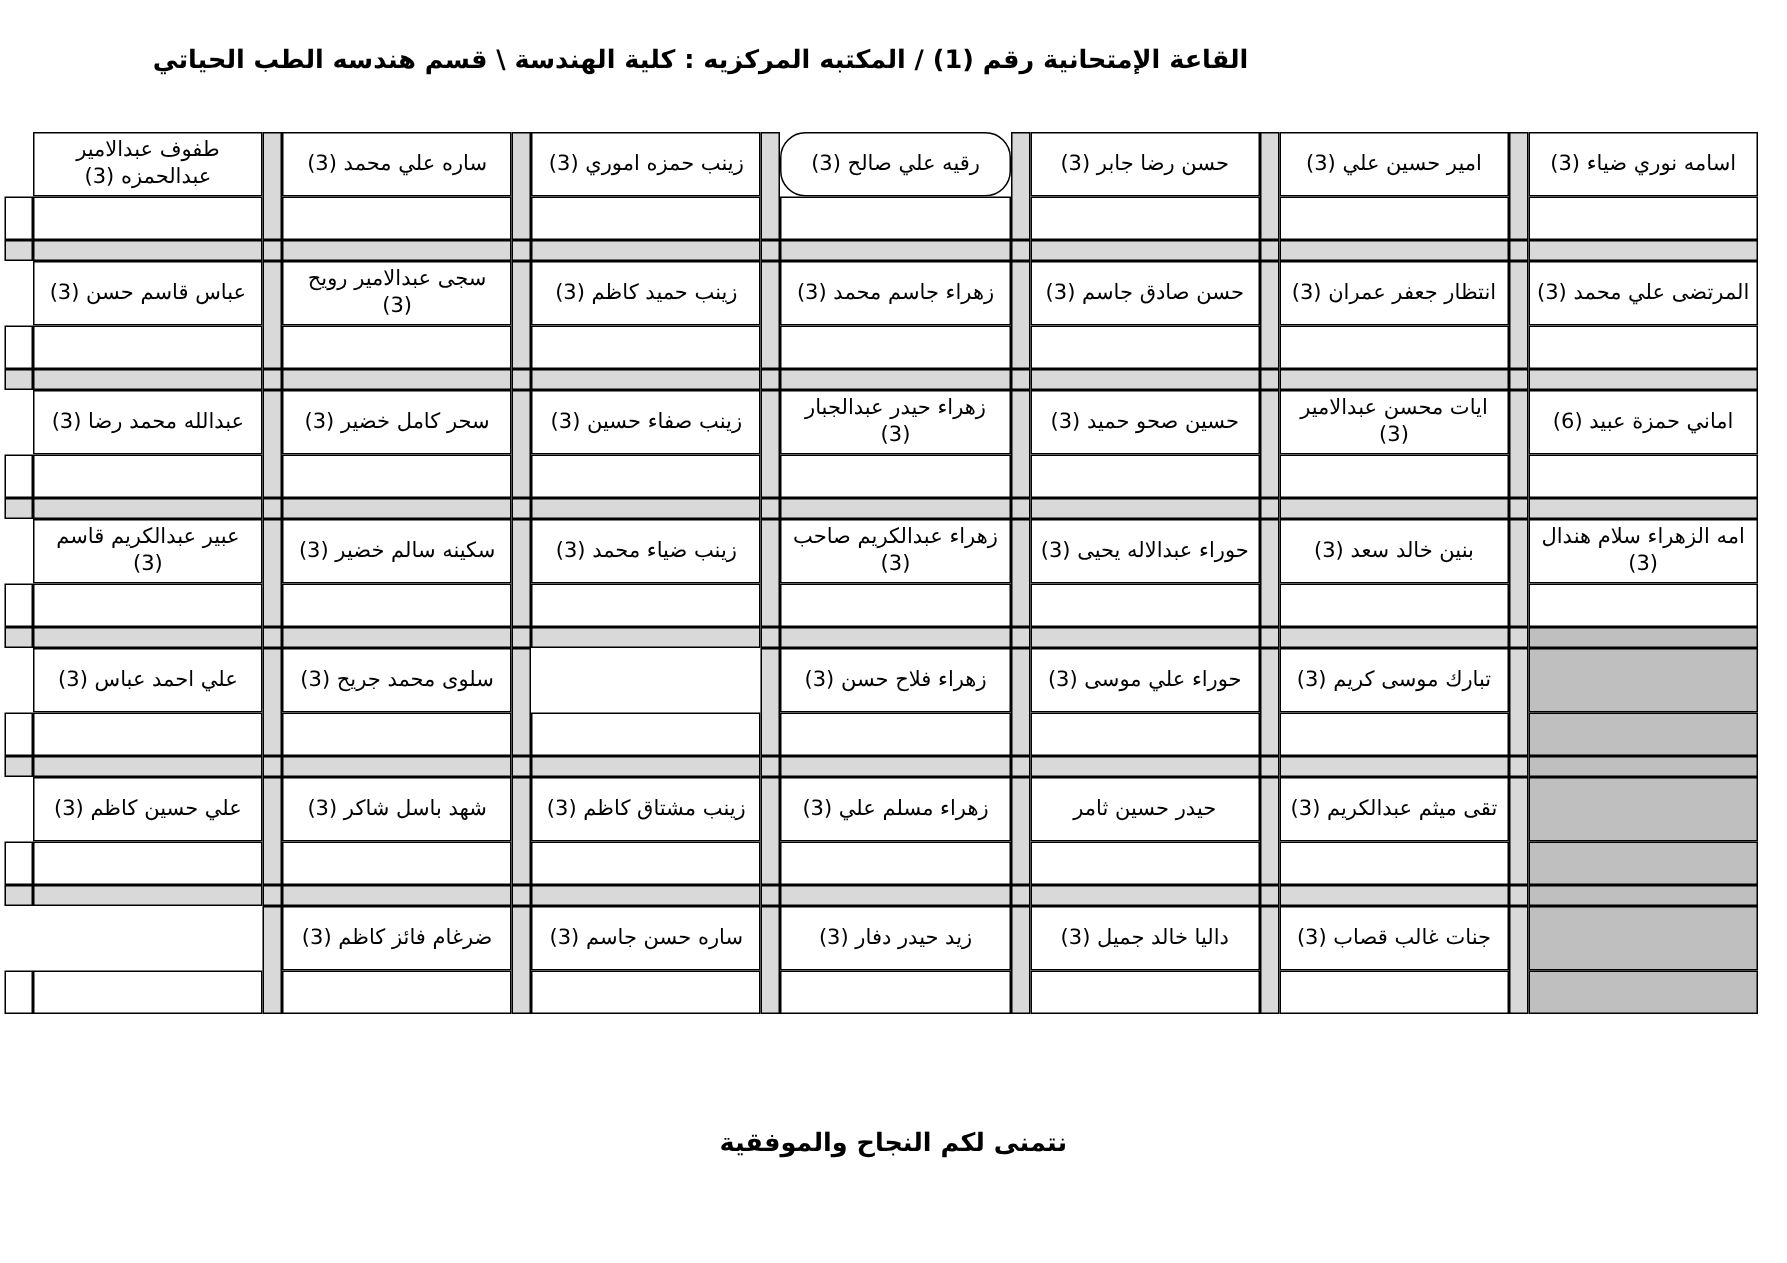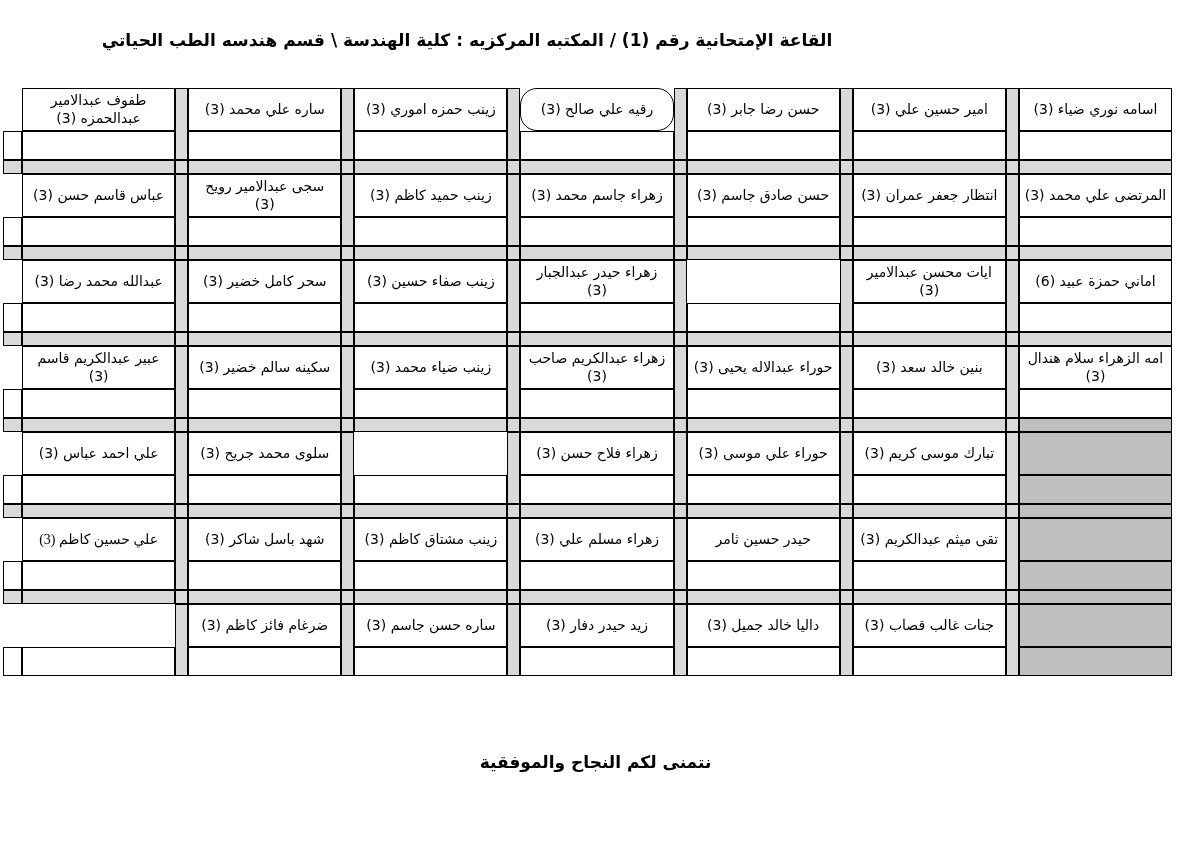--- a/index.html
+++ b/index.html
@@ -137,20 +137,23 @@
       <div class="spacer" style="grid-area: 6 / 12;"></div>
       <div class="spacer" style="grid-area: 6 / 14;"></div>
       <div class="seat" style="grid-area: 7 / 1;">
         <span>اماني حمزة عبيد (6)</span>
       </div>
       <div class="below" style="grid-area: 8 / 1;"></div>
       <div class="seat" style="grid-area: 7 / 3;">
         <span>ايات محسن عبدالامير (3)</span>
       </div>
       <div class="below" style="grid-area: 8 / 3;"></div>
+      <div class="seat" style="grid-area: 7 / 5;">
+        <span>حسين صحو حميد (3)</span>
+      </div>
       <div class="below" style="grid-area: 8 / 5;"></div>
       <div class="seat" style="grid-area: 7 / 7;">
         <span>زهراء حيدر عبدالجبار (3)</span>
       </div>
       <div class="below" style="grid-area: 8 / 7;"></div>
       <div class="seat" style="grid-area: 7 / 9;">
         <span>زينب صفاء حسين (3)</span>
       </div>
       <div class="below" style="grid-area: 8 / 9;"></div>
       <div class="seat" style="grid-area: 7 / 11;">
@@ -290,21 +293,21 @@
       </div>
       <div class="below" style="grid-area: 17 / 7;"></div>
       <div class="seat" style="grid-area: 16 / 9;">
         <span>زينب مشتاق كاظم (3)</span>
       </div>
       <div class="below" style="grid-area: 17 / 9;"></div>
       <div class="seat" style="grid-area: 16 / 11;">
         <span>شهد باسل شاكر (3)</span>
       </div>
       <div class="below" style="grid-area: 17 / 11;"></div>
-      <div class="seat" style="grid-area: 16 / 13; font-family: Liberation Serif, serif;">
+      <div class="seat" style="grid-area: 16 / 13;">
         <span>علي حسين كاظم (3)</span>
       </div>
       <div class="below" style="grid-area: 17 / 13;"></div>
       <div class="sep" style="grid-area: 16 / 2 / span 2;"></div>
       <div class="sep" style="grid-area: 16 / 4 / span 2;"></div>
       <div class="sep" style="grid-area: 16 / 6 / span 2;"></div>
       <div class="sep" style="grid-area: 16 / 8 / span 2;"></div>
       <div class="sep" style="grid-area: 16 / 10 / span 2;"></div>
       <div class="sep" style="grid-area: 16 / 12 / span 2;"></div>
       <div class="edge-below" style="grid-area: 17 / 14;"></div>

